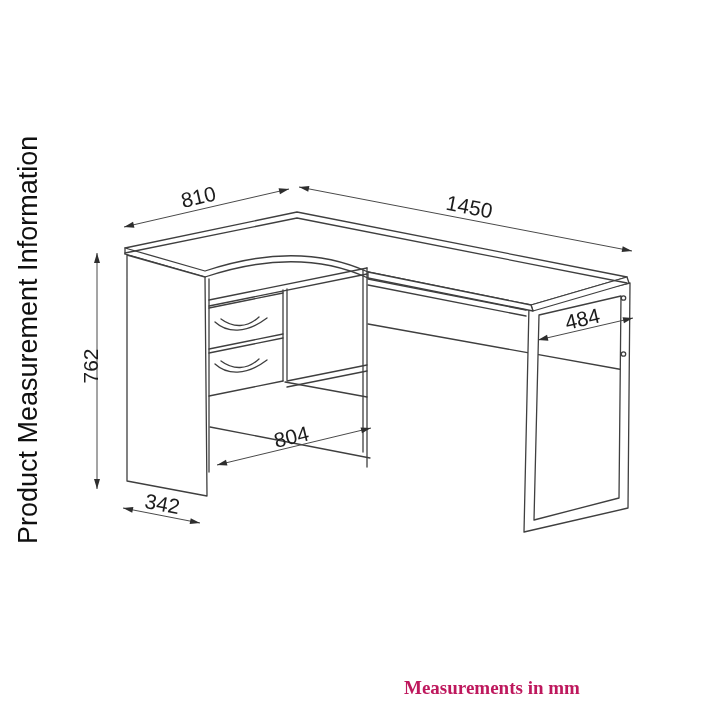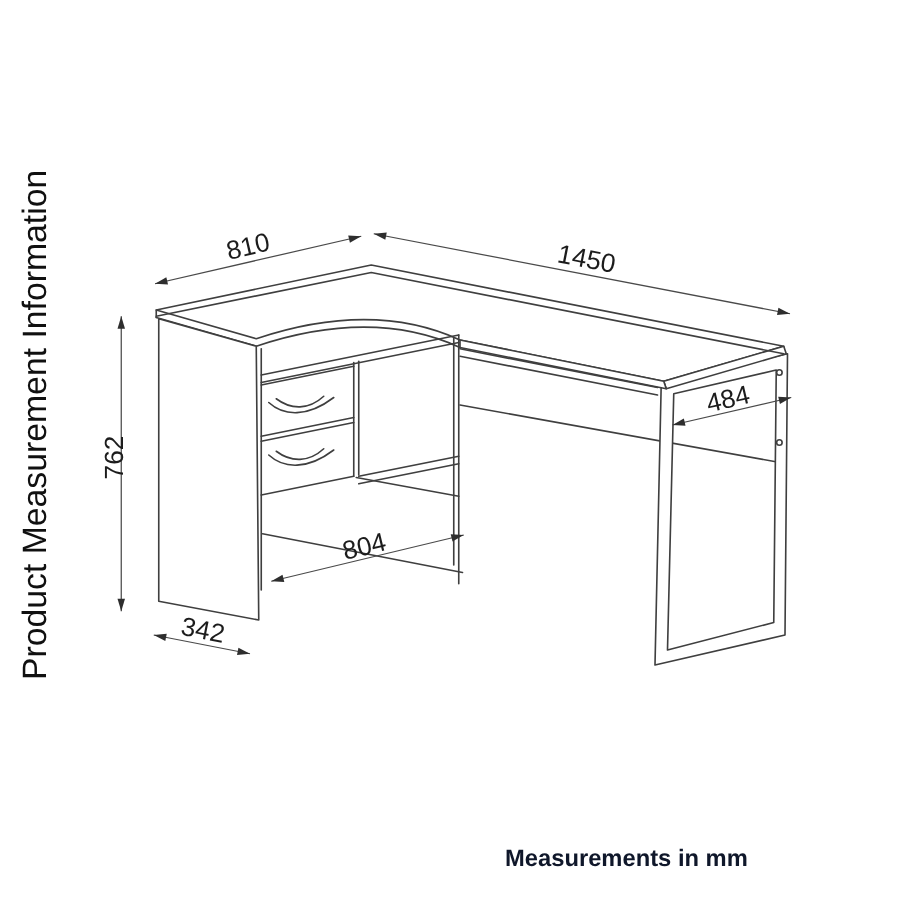--- a/index.html
+++ b/index.html
@@ -31,22 +31,23 @@
     line-height:1.05;
     color:#101010;
     white-space:nowrap;
   }
   .footer-note{
     position:absolute;
     left:404px;
     top:677px;
     font-size:19px;
     font-weight:700;
-    color:#0f172a;
+    color:#be185d;
     white-space:nowrap;
+    font-family:Liberation Serif, serif;
   }
   svg .sketch{
     fill:none;
     stroke:var(--line);
     stroke-width:1.3;
     stroke-linecap:round;
     stroke-linejoin:round;
   }
   svg .face{
     fill:#ffffff;

